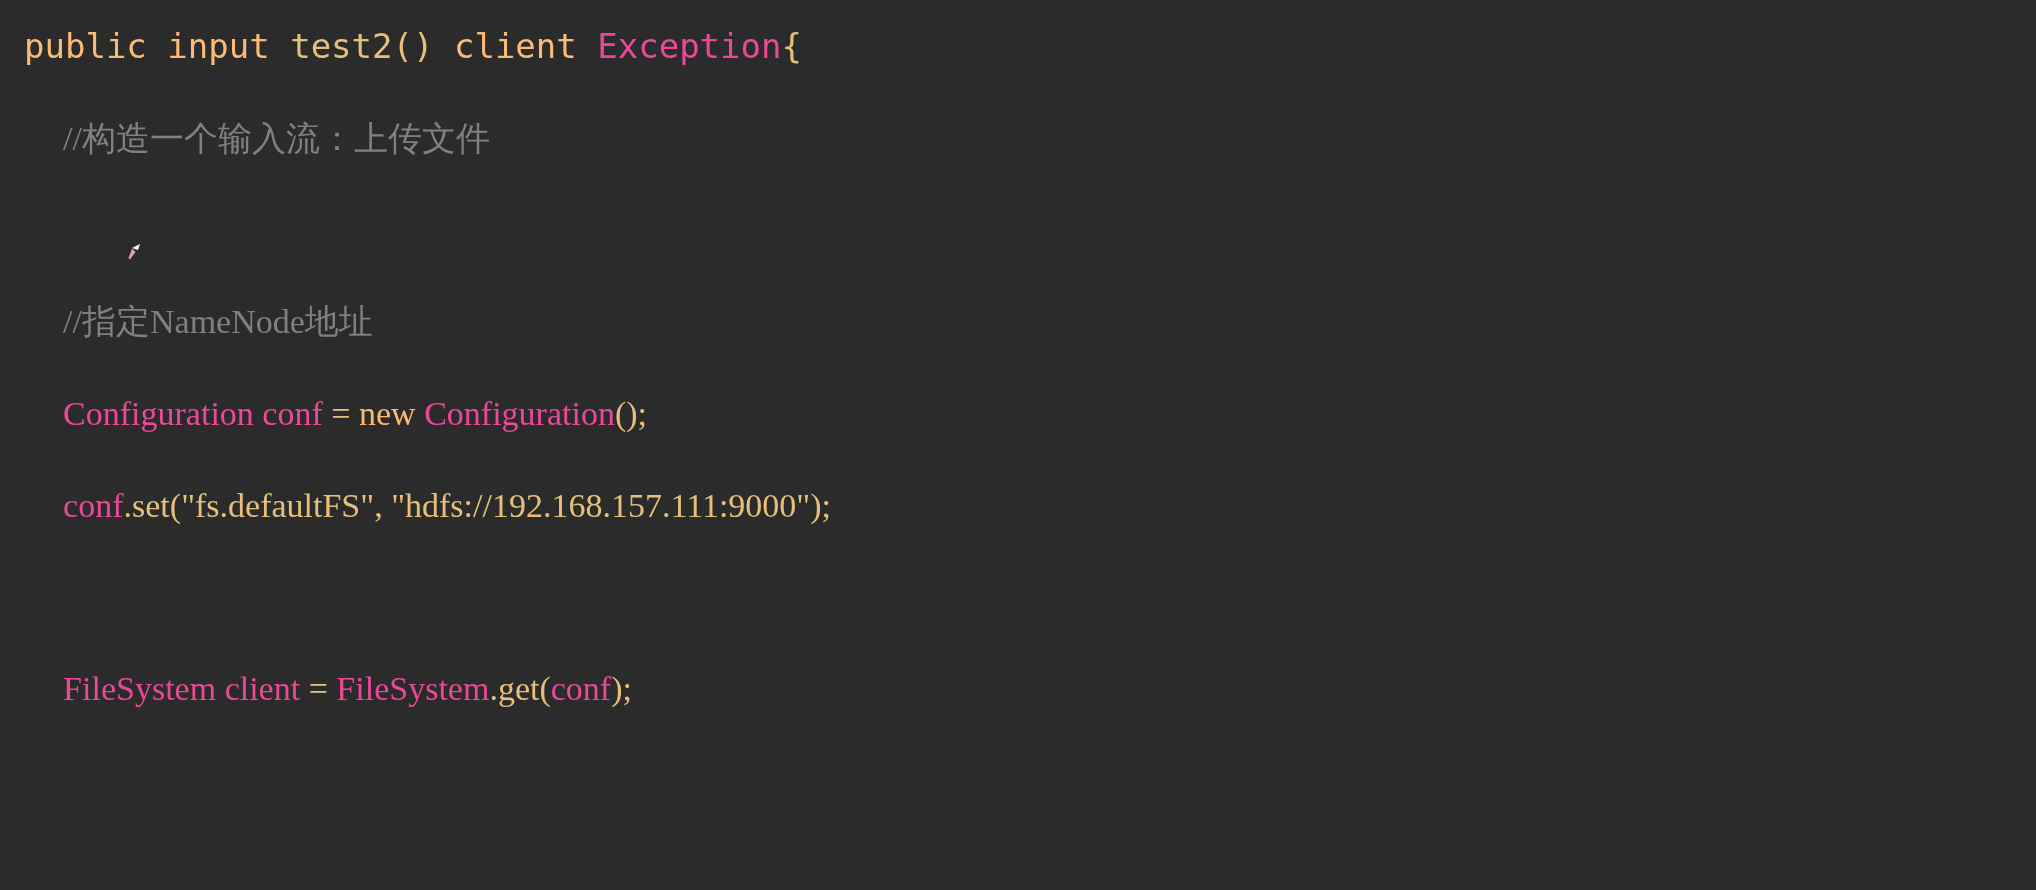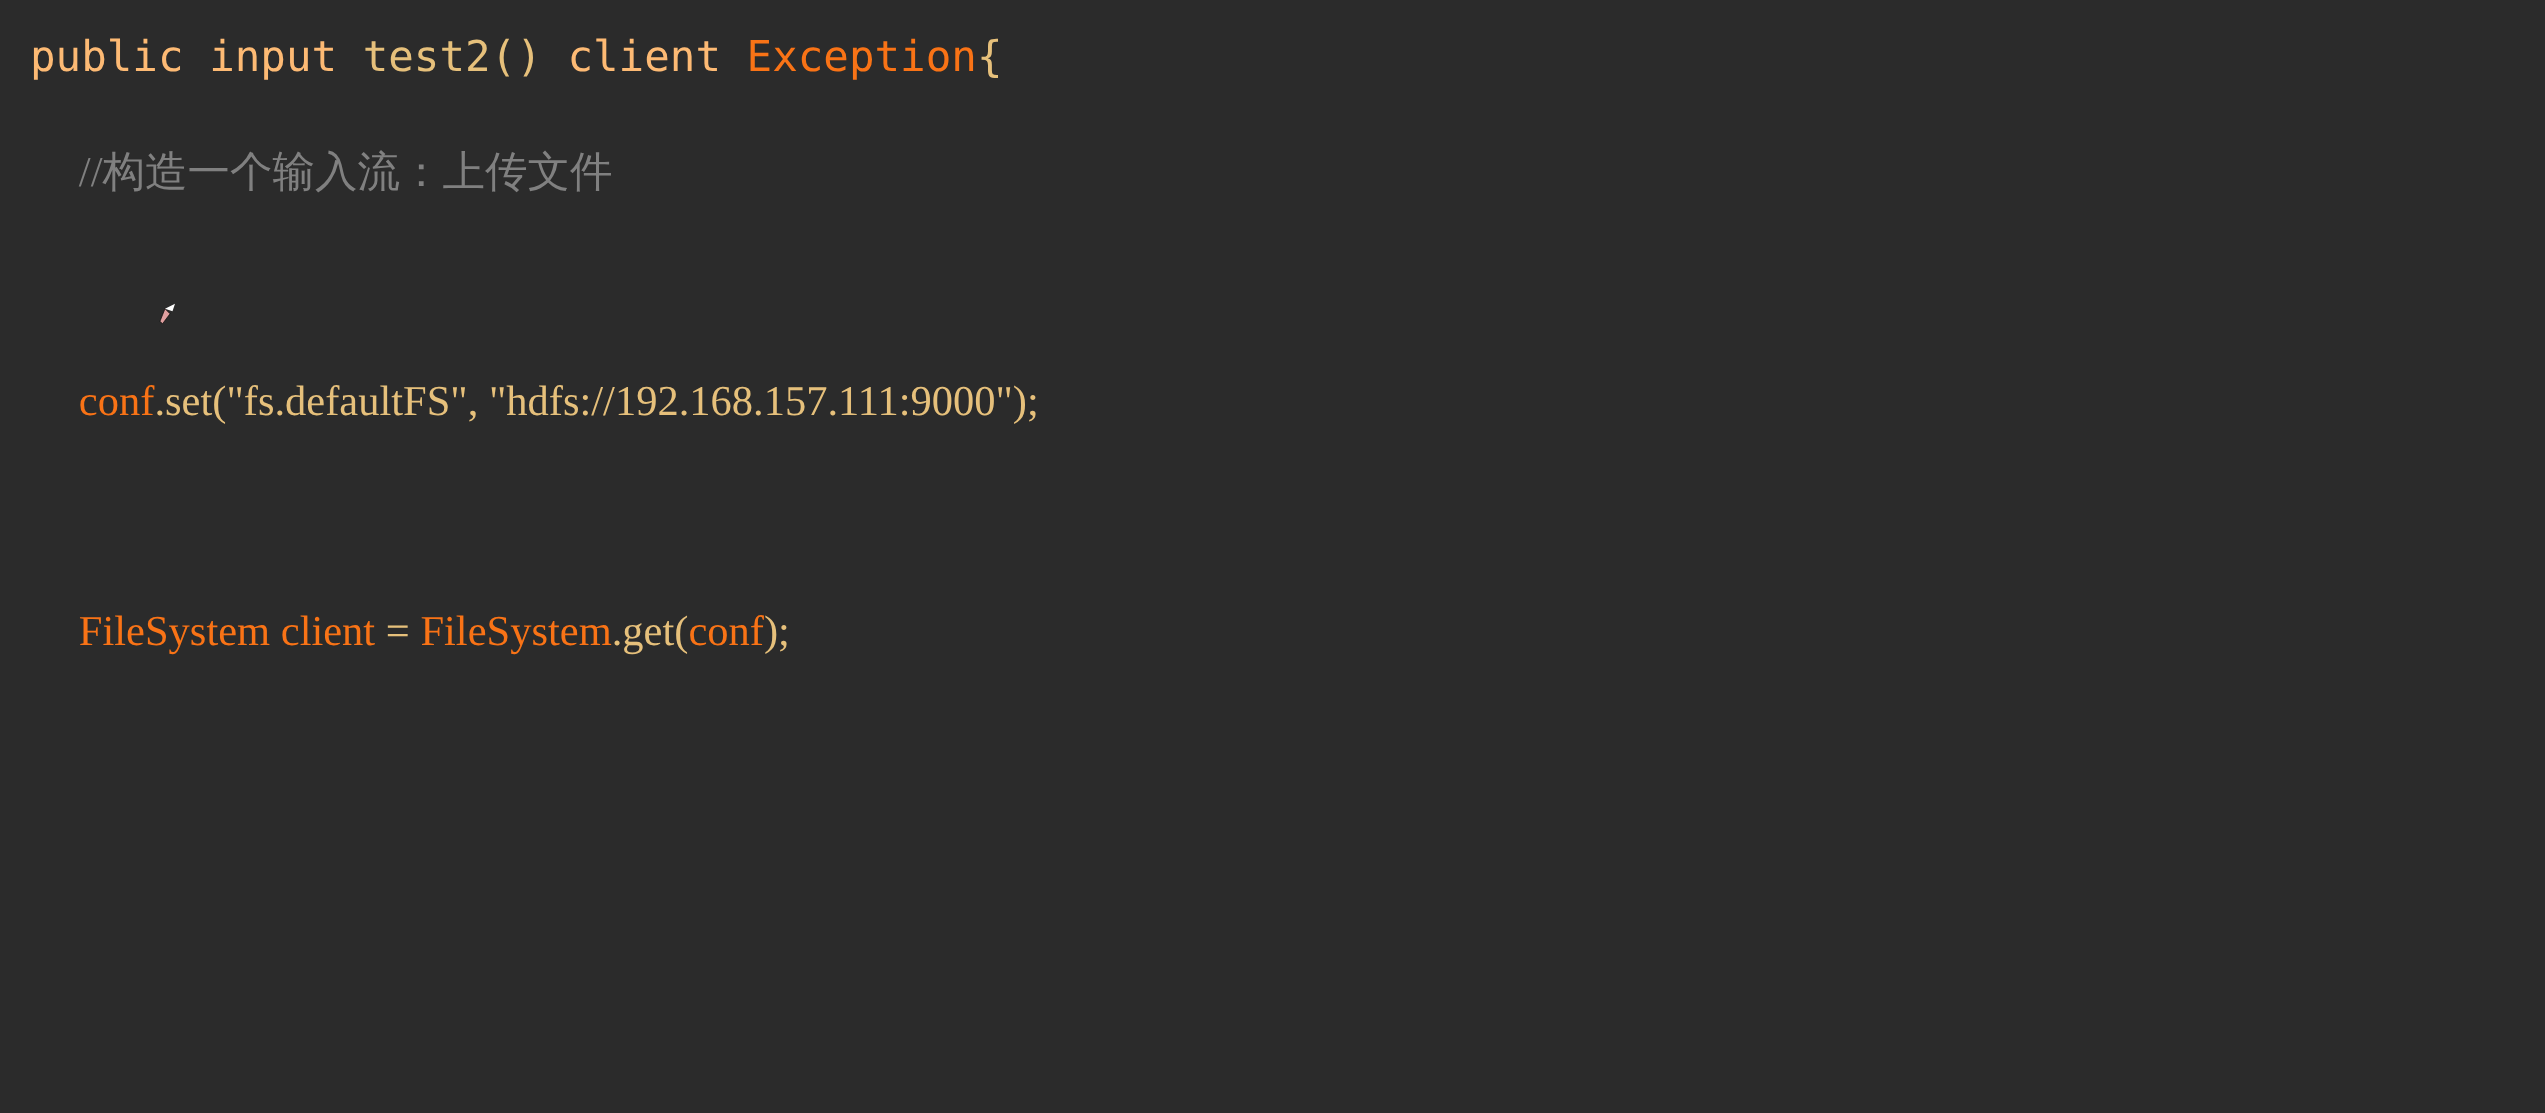--- a/index.html
+++ b/index.html
@@ -13,21 +13,21 @@
   pre.code {
     margin: 0;
     padding: 24px 24px;
     font-family: "Menlo", "Consolas", "DejaVu Sans Mono", monospace;
     font-size: 34px;
     line-height: 1.35;
     white-space: pre;
     color: #e6c07b;
   }
   .kw  { color: #fdba74; }             
-  .typ { color: #f97316; }             
+  .typ { color: #ec4899; }             
   .str { color: #e6c07b; }             
   .cmt { color: #808080; }             
   .pun { color: #e6c07b; }             
   .fn  { color: #e6c07b; }             
   .line { display: block; }
   .indent1 { padding-left: 2.3ch; font-family: Liberation Serif, serif; }
   .cursor-line { position: relative; }
   .cursor {
     position: absolute;
     left: 6.0ch;
@@ -39,20 +39,22 @@
 </style>
 </head>
 <body>
 
 <pre class="code"><span class="line"><span class="kw">public</span> <span class="kw">input</span> <span class="fn">test2</span><span class="pun">()</span> <span class="kw">client</span> <span class="typ">Exception</span><span class="pun">{</span></span>
 <span class="line indent1"><span class="cmt">//构造一个输入流：上传文件</span></span>
 <span class="line indent1 cursor-line"><span class="cursor"><svg viewBox="0 0 18 18">
           <path d="M2 16 L6 6 L10 10 L4 18 Z" fill="#e0a0a0" stroke="#000" stroke-width="0.5"></path>
           <path d="M6 6 L14 2 L12 8 Z" fill="#ffffff"></path>
         </svg></span> </span>
+<span class="line indent1"><span class="cmt">//指定NameNode地址</span></span>
+<span class="line indent1"><span class="typ">Configuration</span> <span class="typ">conf</span> <span class="pun">=</span> <span class="kw">new</span> <span class="typ">Configuration</span><span class="pun">();</span></span>
 <span class="line indent1"><span class="typ">conf</span><span class="pun">.</span><span class="fn">set</span><span class="pun">(</span><span class="str">"fs.defaultFS"</span><span class="pun">, </span><span class="str">"hdfs://192.168.157.111:9000"</span><span class="pun">);</span></span>
 <span class="line indent1"> </span>
 <span class="line indent1"><span class="typ">FileSystem</span> <span class="typ">client</span> <span class="pun">=</span> <span class="typ">FileSystem</span><span class="pun">.</span><span class="fn">get</span><span class="pun">(</span><span class="typ">conf</span><span class="pun">);</span></span>
 
 
 
 
 
 
 

